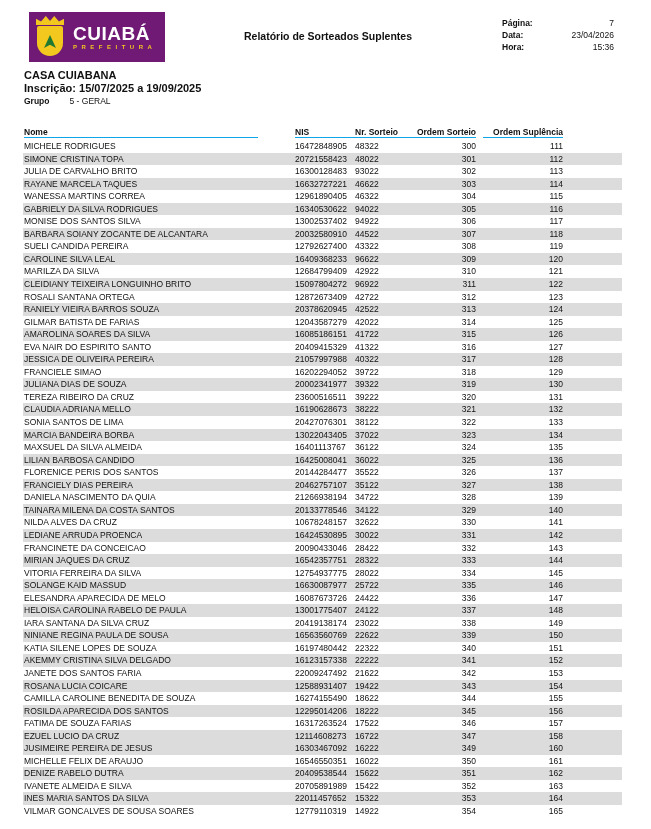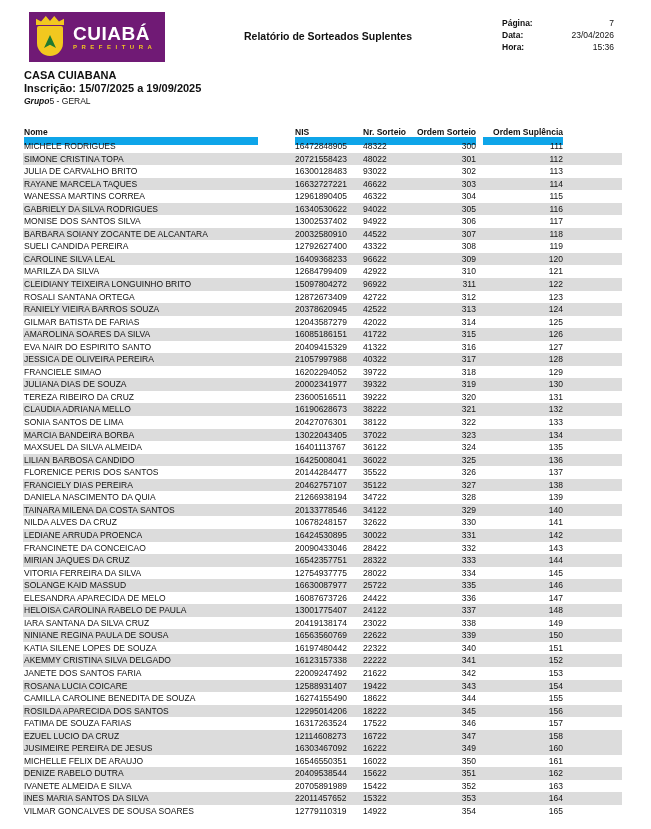--- a/index.html
+++ b/index.html
@@ -17,30 +17,30 @@
   .logo .txt { margin-left: 8px; color: #fff; }
   .logo .big { font-weight: bold; font-size: 19px; letter-spacing: 0.5px; line-height: 19px; }
   .logo .small { font-size: 6px; font-weight: bold; letter-spacing: 4.5px; color: #f2c81f; margin-top: 1px; }
   .title { position: absolute; left: 244px; top: 30px; font-size: 10.5px; font-weight: bold; }
   .meta { position: absolute; left: 502px; top: 17px; width: 112px; font-size: 8.5px; }
   .meta .r { display: flex; justify-content: space-between; height: 12px; line-height: 12px; gap: 16px; }
   .meta .k { font-weight: bold; }
   .h1 { position: absolute; left: 24px; top: 69px; font-size: 11px; font-weight: bold; }
   .h2 { position: absolute; left: 24px; top: 82px; font-size: 11px; font-weight: bold; }
   .grp { position: absolute; left: 24px; top: 96px; font-size: 8.5px; }
-  .grp .k { font-weight: bold; margin-right: 0; font-style: italic; }
+  .grp .k { font-weight: bold; margin-right: 20px; }
   .thead { position: absolute; top: 127px; left: 0; width: 651px; height: 12px; font-size: 8.5px; font-weight: bold; }
-  .th { position: absolute; top: 0; height: 10px; line-height: 10px; border-bottom: 8px solid #0ea5e9; }
+  .th { position: absolute; top: 0; height: 10px; line-height: 10px; border-bottom: 1px solid #0ea5e9; }
   .rows { position: absolute; top: 140px; left: 0; width: 651px; }
   .row { position: relative; height: 12.55px; font-size: 8.5px; line-height: 12.55px; }
   .row.alt::before { content: ""; position: absolute; left: 23px; width: 599px; top: 0; bottom: 0; background: #dcdcdc; }
   .cell { position: absolute; top: 0; white-space: nowrap; }
   .c-nome { left: 24px; width: 234px; }
   .c-nis { left: 263px; width: 58px; margin-left: 32px; }
-  .c-nr { left: 326px; width: 57px; padding-left: 37px; }
+  .c-nr { left: 318px; width: 57px; padding-left: 37px; }
   .c-os { left: 389px; width: 87px; text-align: right; }
   .c-osu { left: 483px; width: 80px; text-align: right; }
 </style>
 </head>
 <body>
 
 <div class="logo">
   <div class="shield">
     <div class="crown"></div>
       <div class="body"></div>

